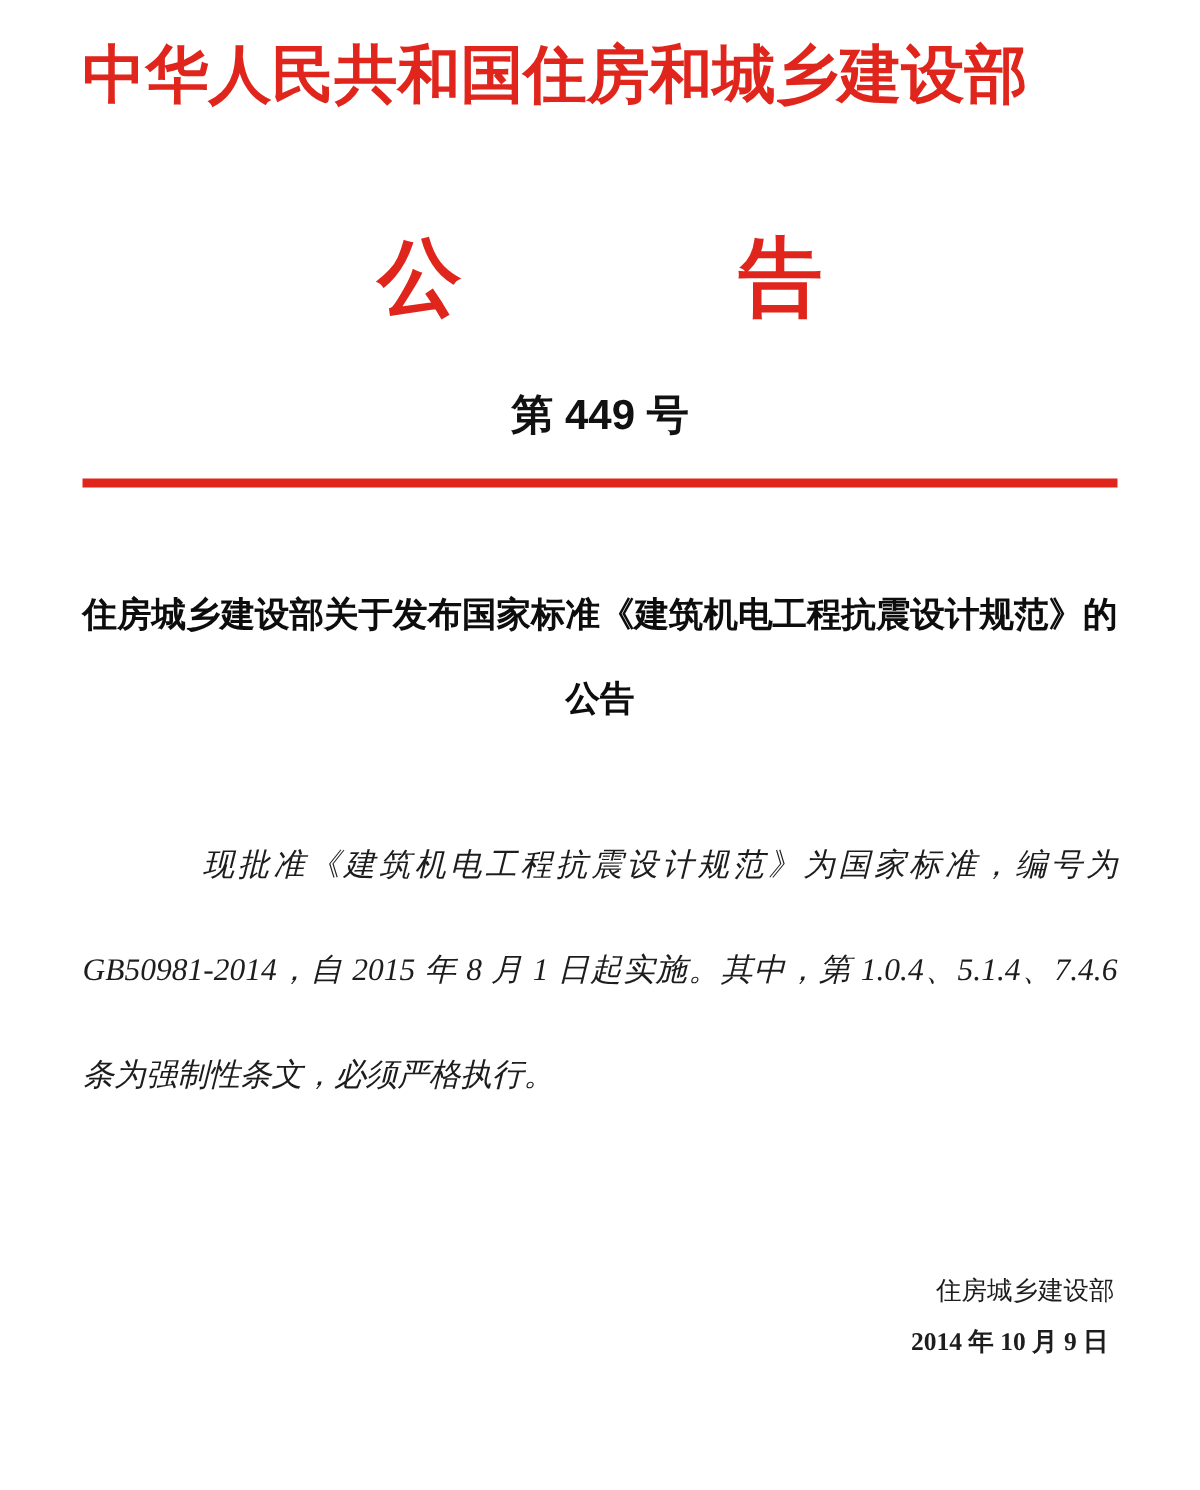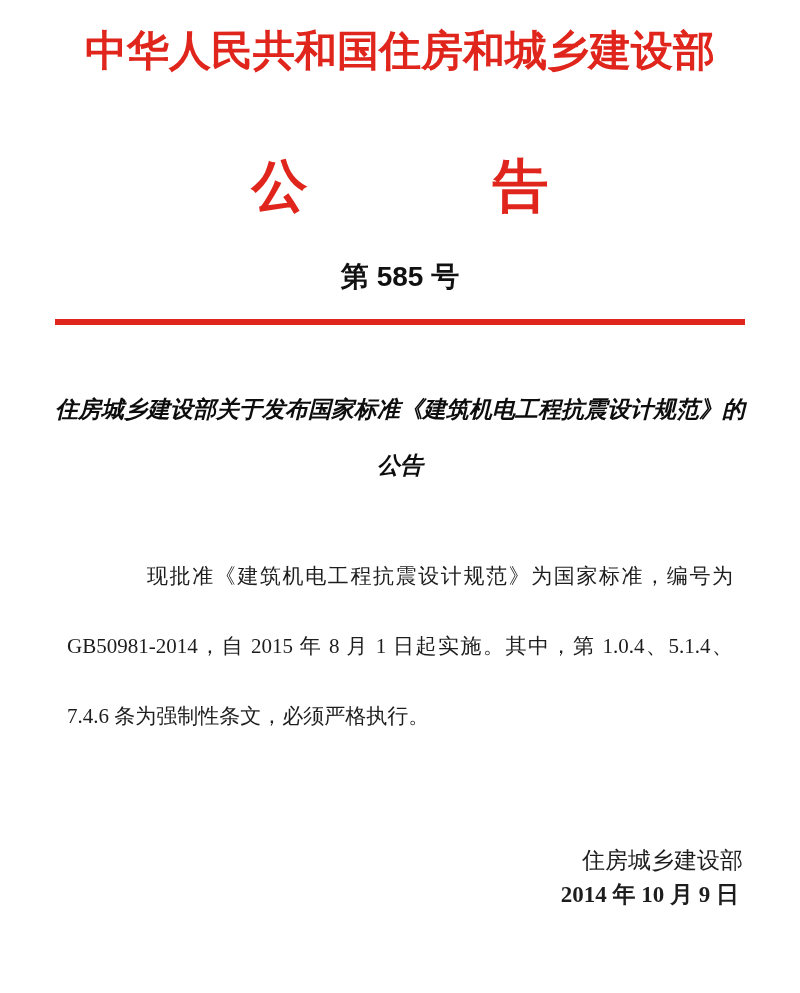--- a/index.html
+++ b/index.html
@@ -17,21 +17,20 @@
   }
   .page {
     width: 800px;
     height: 993px;
     padding: 0 55px;
     background: #ffffff;
   }
   
   .ministry-title {
     margin-top: 26px;
-    text-align: center;
     font-size: 42px;
     line-height: 50px;
     font-weight: bold;
     color: var(--accent-red);
     letter-spacing: 0px;
     white-space: nowrap;
   }
   
   .announcement-word {
     margin-top: 75px;
@@ -64,55 +63,55 @@
   }
   
   .notice-heading {
     margin-top: 56px;
     text-align: center;
     font-size: 23px;
     line-height: 56px;
     font-weight: bold;
     color: #0d0d0d;
     font-family: "Liberation Sans", "DejaVu Sans", sans-serif;
-    font-style: italic;
   }
   
   .notice-body {
     margin-top: 48px;
     font-size: 21px;
     line-height: 70px;
     text-align: justify;
     color: var(--text-black);
   }
   .notice-body p {
     text-indent: 80px; 
-    margin: 12px;
+    margin: 0;
+    font-style: italic;
   }
   
   .signature-block {
     margin-top: 93px;
     text-align: right;
-    font-size: 23px;
+    font-size: 17px;
     line-height: 34px;
     color: var(--text-black);
   }
   .signature-block .issuer { padding-right: 2px; }
   .signature-block .date { padding-right: 6px; font-weight: bold; }
 </style>
 </head>
 <body>
 
 <div class="page">
 
   <div class="ministry-title">中华人民共和国住房和城乡建设部</div>
 
   <div class="announcement-word">公告</div>
 
-  <div class="announcement-number">第 585 号</div>
+  <div class="announcement-number">第 449 号</div>
 
   <div class="red-divider"></div>
 
   <div class="notice-heading">
     <div>住房城乡建设部关于发布国家标准《建筑机电工程抗震设计规范》的</div>
     <div>公告</div>
   </div>
 
   <div class="notice-body">
     <p>现批准《建筑机电工程抗震设计规范》为国家标准，编号为 GB50981-2014，自 2015 年 8 月 1 日起实施。其中，第 1.0.4、5.1.4、7.4.6 条为强制性条文，必须严格执行。</p>

